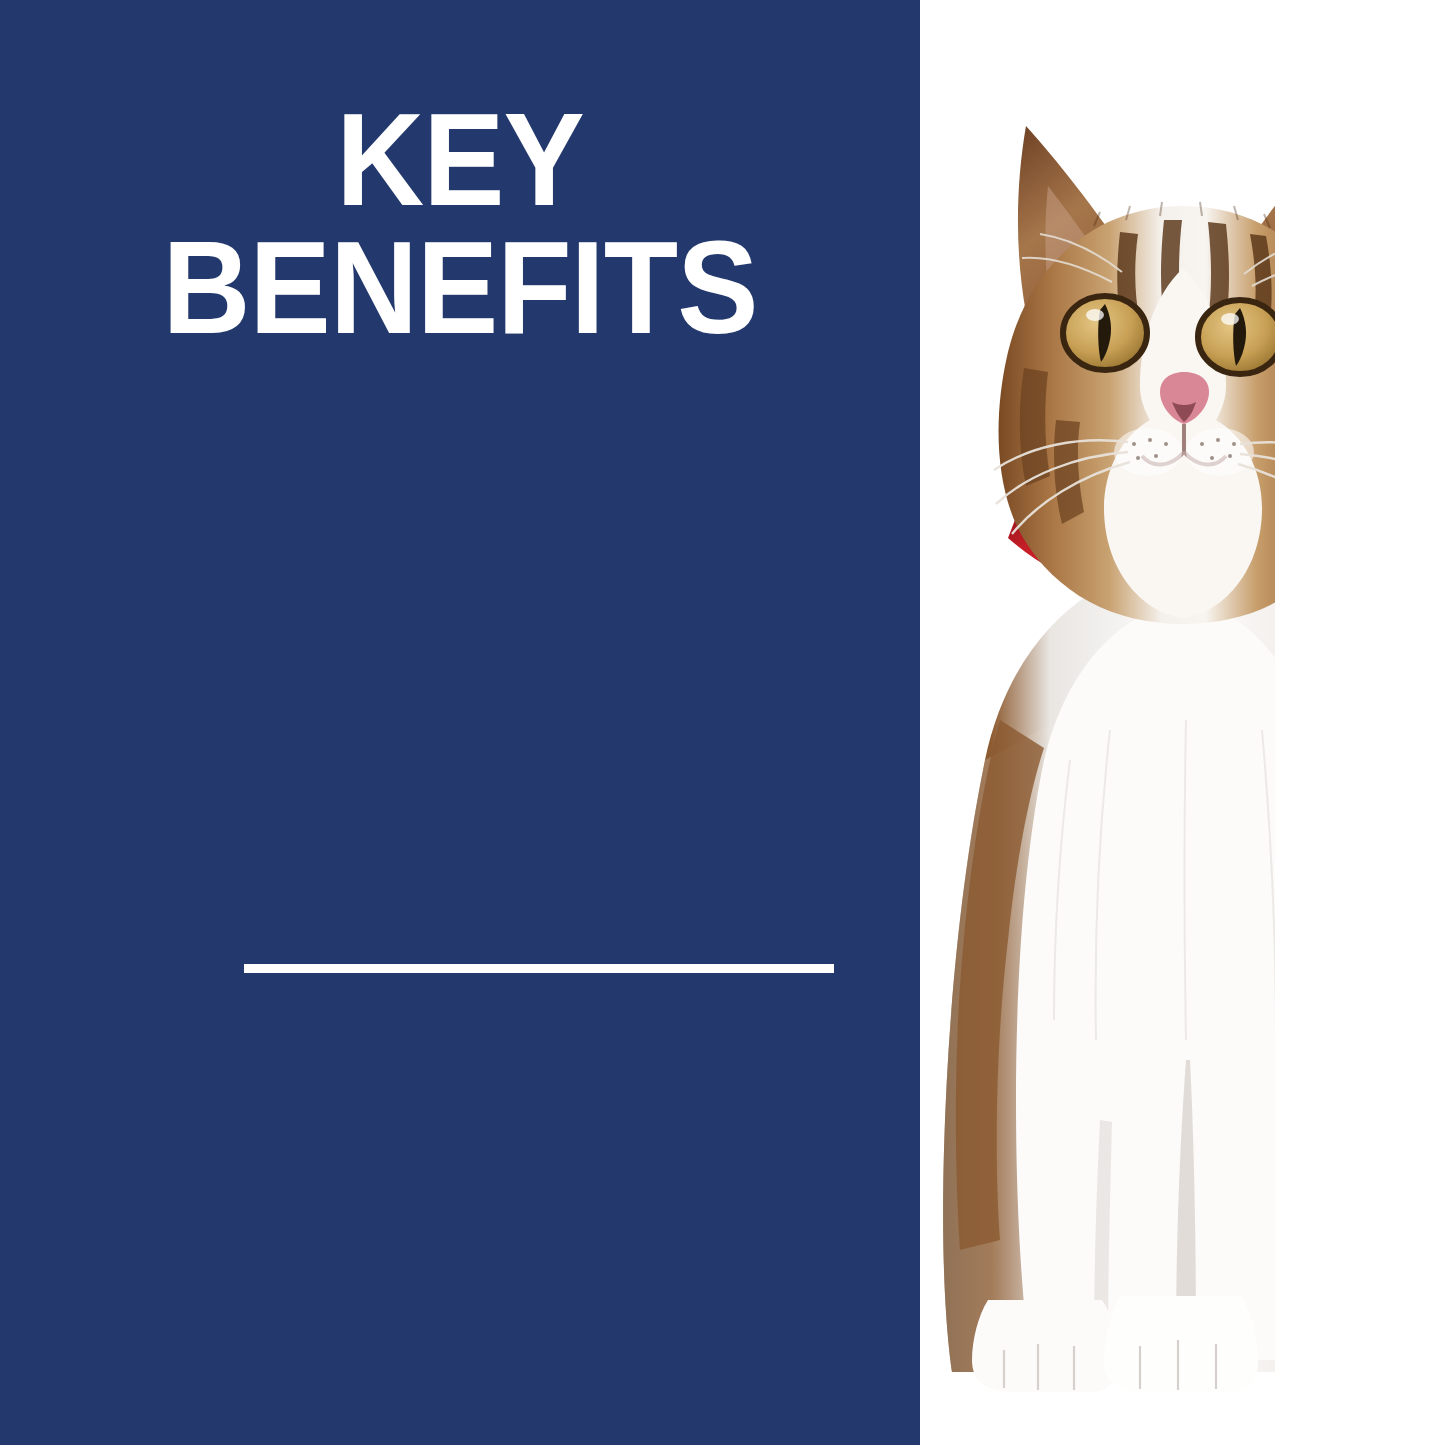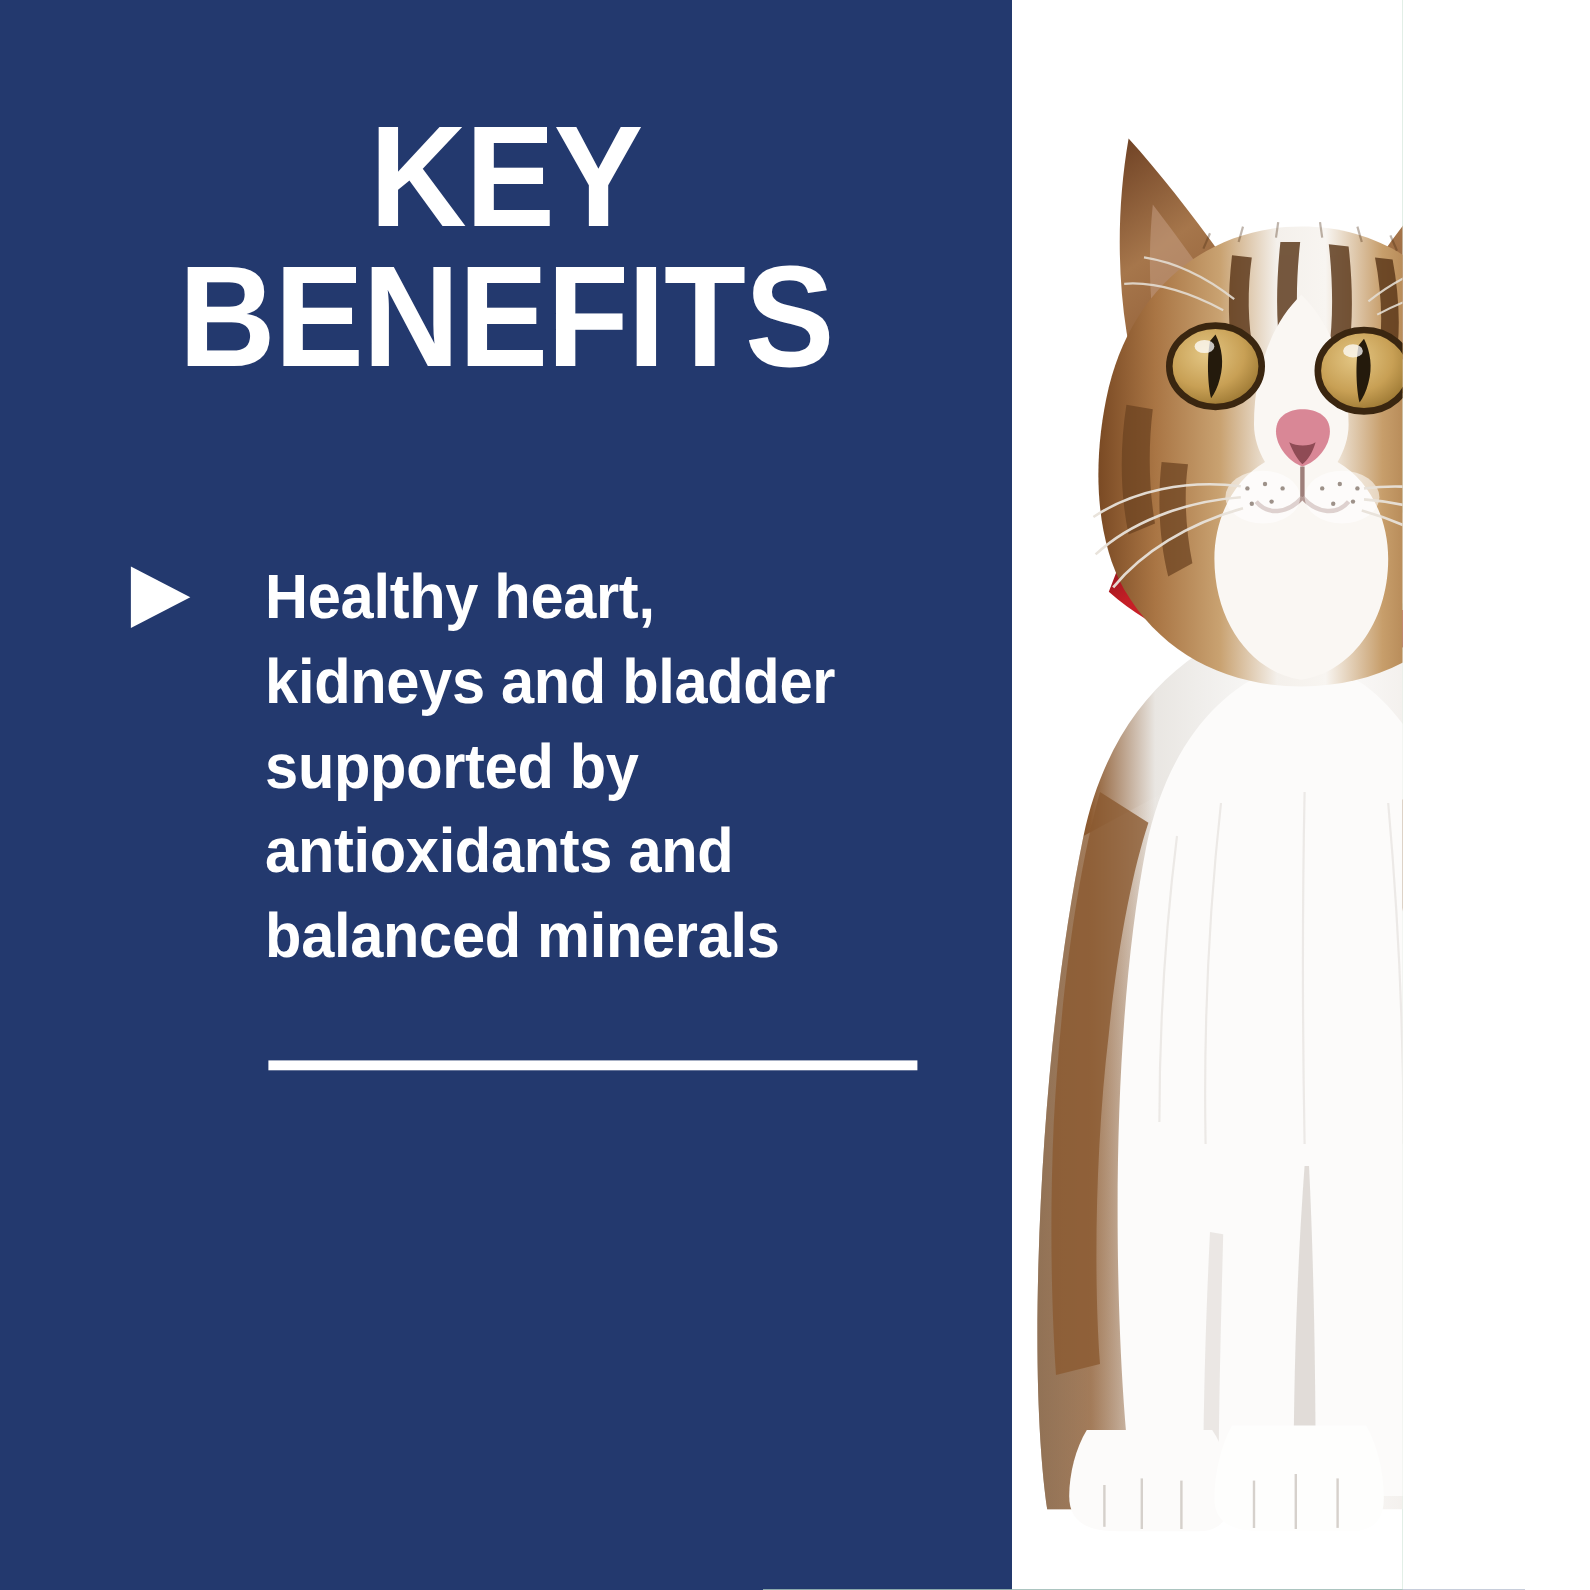--- a/index.html
+++ b/index.html
@@ -5,21 +5,21 @@
   html, body {
     margin: 0;
     padding: 0;
     background: #ffffff;
   }
   .stage {
     position: relative;
     width: 1275px;
     height: 1445px;
     overflow: hidden;
-    background: #15803d;
+    background: #701a75;
     font-family: "Liberation Sans", sans-serif;
   }
 
   
   .panel-left {
     position: absolute;
     left: 0;
     top: 0;
     width: 920px;
     height: 1445px;
@@ -113,28 +113,20 @@
 
 <div class="stage">
 
   <div class="panel-left"></div>
 
   <div class="heading">
     <span class="hl">KEY</span>
     <span class="hl">BENEFITS</span>
   </div>
 
-  <div class="bullet bullet-1">
-    <span class="bullet-marker"></span>
-    <span class="bullet-text">Healthy heart,
-kidneys and bladder
-supported by
-antioxidants and
-balanced minerals</span>
-  </div>
 
   <div class="divider"></div>
 
 
   <div class="cat-pane">
     <svg class="cat-svg" width="1445" height="1445" viewBox="0 0 1445 1445" xmlns="http://www.w3.org/2000/svg">
       <defs>
         <linearGradient id="gBody" x1="0" y1="0" x2="1" y2="0">
           <stop offset="0%" stop-color="#6B421F"></stop>
           <stop offset="10%" stop-color="#8E5C32"></stop>

